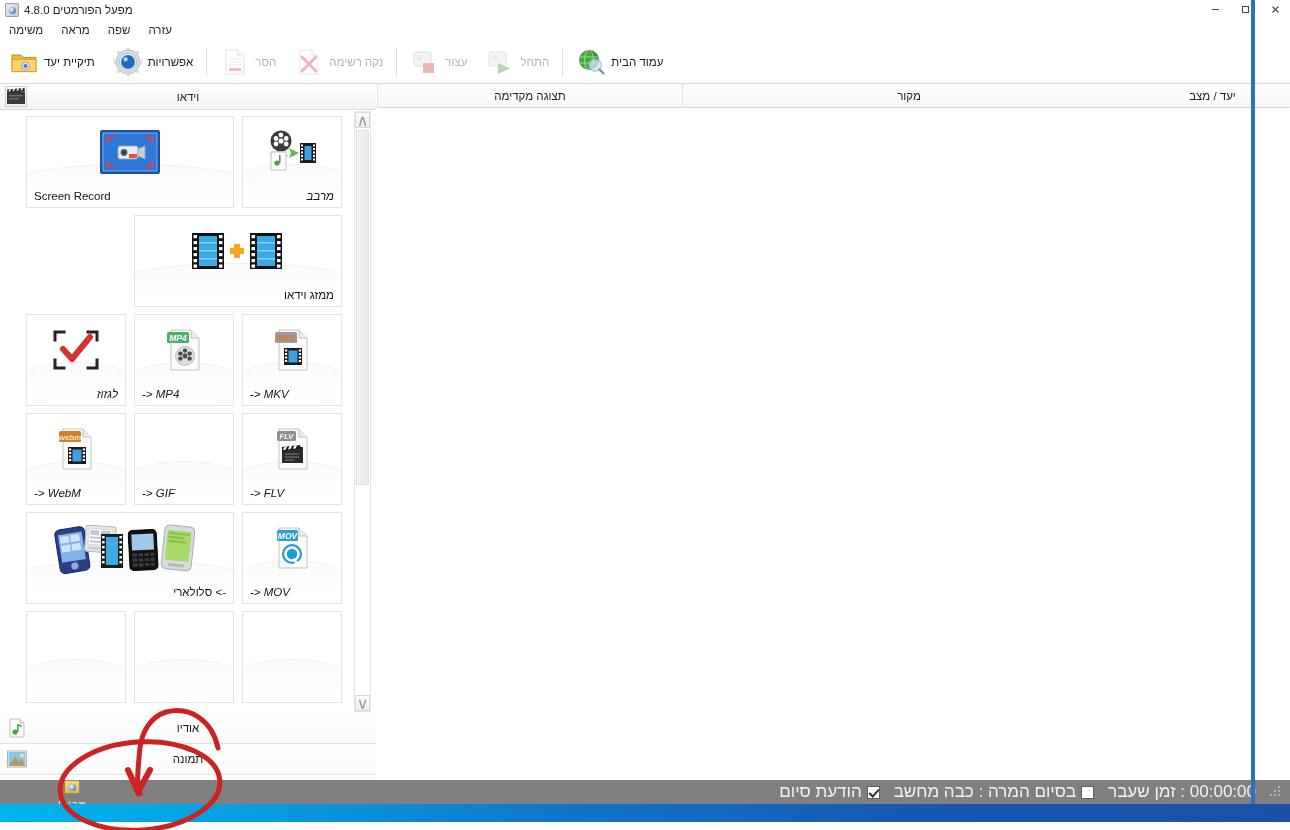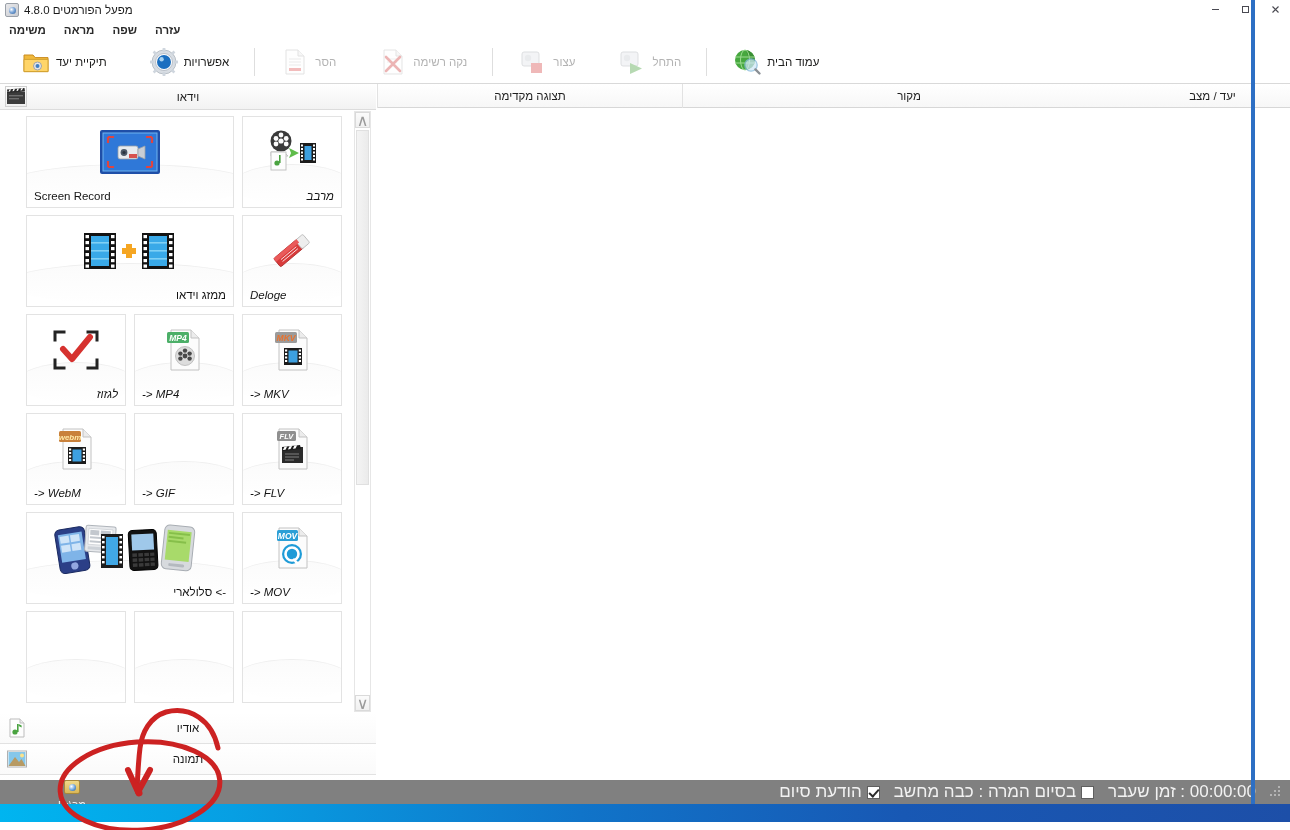--- a/index.html
+++ b/index.html
@@ -53,38 +53,37 @@
   .win-btn svg { display: block; }
 
   
   .menubar {
     position: absolute; left: 0; top: 19px; width: 1290px; height: 22px;
     background: #ffffff;
     display: flex; flex-direction: row-reverse;
     align-items: center;
     padding-right: 26px;
     direction: rtl;
-    font-weight: bold;
   }
   .menu-item {
     font-size: 11.5px; color: #2a2a2a; padding: 3px 9px;
     white-space: nowrap; cursor: default;
   }
 
   
   .toolbar {
     position: absolute; left: 0; top: 41px; width: 1290px; height: 43px;
     background: #ffffff;
     border-bottom: 1px solid #d9d9d9;
     display: flex; flex-direction: row-reverse; align-items: center;
     direction: rtl;
   }
   .tb-btn {
     display: flex; flex-direction: row-reverse; align-items: center;
-    height: 40px; padding: 0 21px; cursor: default; gap: 5px;
+    height: 40px; padding: 0 9px; cursor: default; gap: 5px;
     white-space: nowrap;
   }
   .tb-btn .tb-label { font-size: 11.5px; color: #20201f; }
   .tb-btn.disabled .tb-label { color: #b3b3b3; }
   .tb-btn.disabled .tb-ico { opacity: .40; }
   .tb-ico { width: 30px; height: 30px; flex: 0 0 auto; position: relative; }
   .tb-sep {
     width: 1px; height: 28px; background: #dedede; margin: 0 4px; flex: 0 0 auto;
   }
 
@@ -568,35 +567,20 @@
                   <rect x="67" y="8" width="18" height="30" fill="#39a9e8"></rect>
                   <g fill="#7fd0f5">
                       <rect x="67" y="14" width="18" height="1.6"></rect>
                       <rect x="67" y="22" width="18" height="1.6"></rect>
                       <rect x="67" y="30" width="18" height="1.6"></rect>
                     </g>
                 </g>
               </svg>
             </div>
             <div class="tile-label">ממזג וידאו</div>
-          </div>
-          <div class="tile w1">
-            <div class="tile-ico">
-              <svg width="54" height="48" viewBox="0 0 54 48">
-                <g transform="rotate(-40 27 24)">
-                  <rect x="8" y="18" width="30" height="11" rx="1.5" fill="#d93b3b" stroke="#a82a2a" stroke-width=".8"></rect>
-                  <rect x="36" y="18" width="10" height="11" rx="1.5" fill="#eeeeee" stroke="#b5b5b5" stroke-width=".8"></rect>
-                  <rect x="8" y="18" width="30" height="4" fill="#ea5a5a"></rect>
-                  <g stroke="#ffffff" stroke-width=".9" opacity=".85">
-                    <path d="M13 23.5h20M13 26h20"></path>
-                  </g>
-                </g>
-              </svg>
-            </div>
-            <div class="tile-label ltr">Deloge</div>
           </div>
         </div>
 
         <div class="tile-row">
           <div class="tile w1">
             <div class="tile-ico">
               <svg width="52" height="46" viewBox="0 0 52 46">
                 <g stroke="#232323" stroke-width="3" fill="none" stroke-linecap="square">
                   <path d="M5 13 L5 5 L14 5"></path>
                     <path d="M47 13 L47 5 L38 5"></path>

